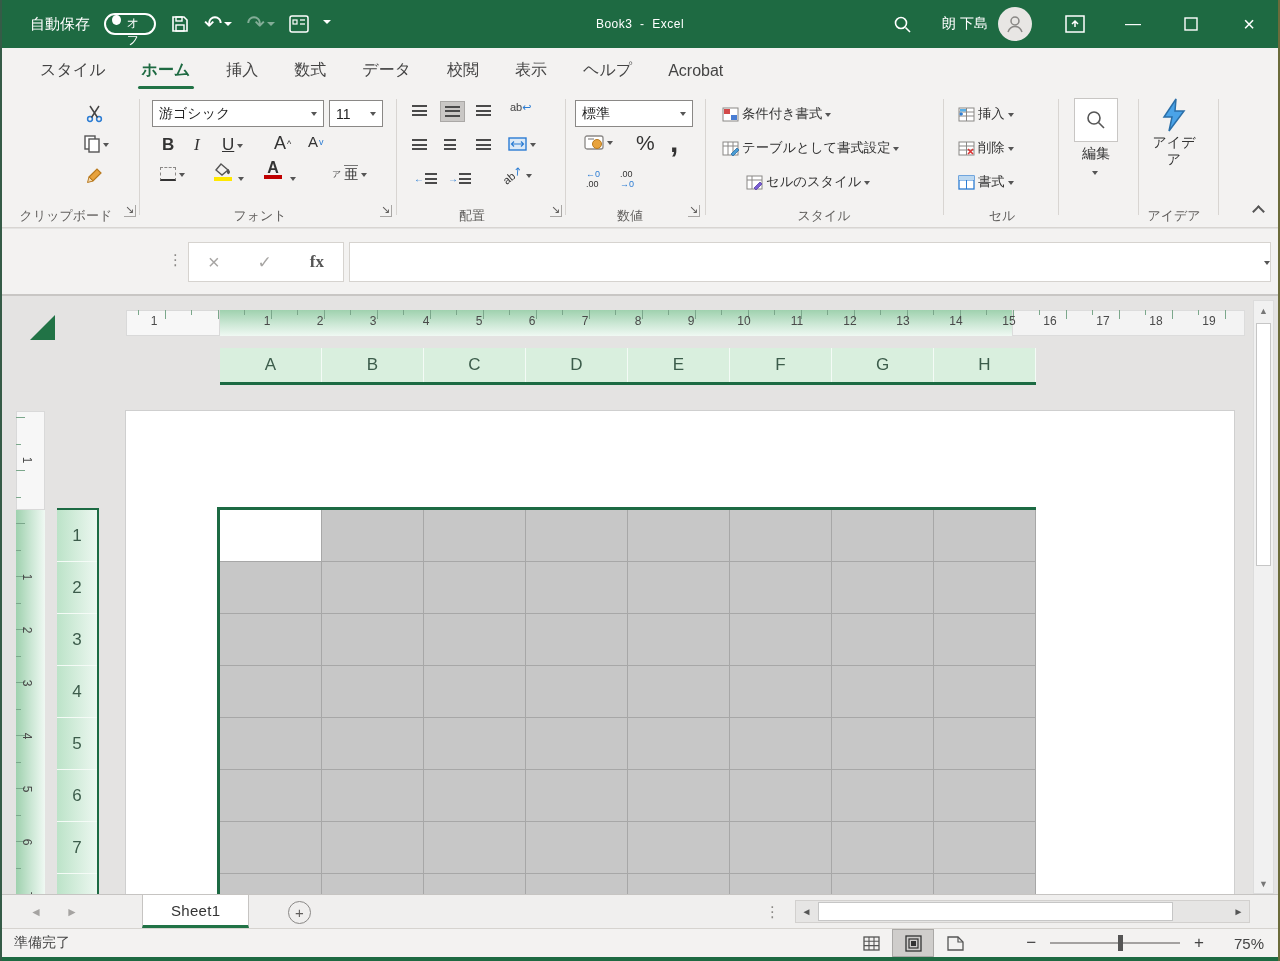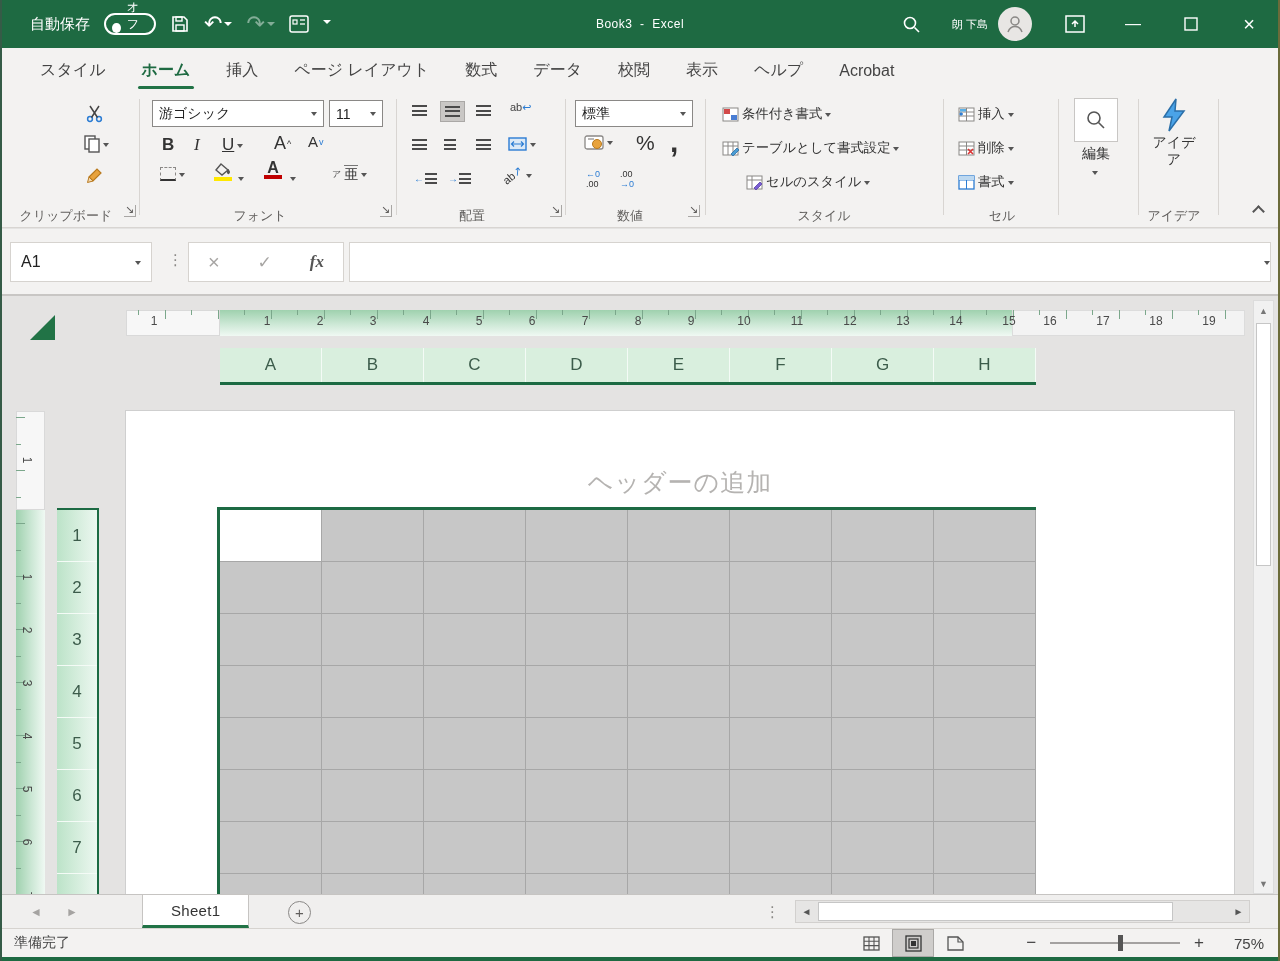--- a/index.html
+++ b/index.html
@@ -6,31 +6,31 @@
   html,body { background:#888; }
   body { font-family:"Liberation Sans","DejaVu Sans",sans-serif; }
   #app { position:relative; width:1280px; height:961px; background:#e4e3e2; overflow:hidden;
          border-left:2px solid #355b47; border-right:2px solid #6b6b3a; }
 
   
   .titlebar { position:absolute; left:0; top:0; width:100%; height:48px; background:#1e6a42; color:#fff;
               display:flex; align-items:center; }
   .tb-left { display:flex; align-items:center; gap:14px; padding-left:28px; }
   .autosave-label { font-size:15px; }
-  .toggle-pill { width:52px; height:22px; border:2px solid #fff; border-radius:11px; display:flex; align-items:flex-end; gap:6px; padding:0 6px; cursor:pointer; }
+  .toggle-pill { width:52px; height:22px; border:2px solid #fff; border-radius:11px; display:flex; align-items:flex-start; gap:6px; padding:0 6px; cursor:pointer; }
   .toggle-dot { width:10px; height:10px; background:#fff; border-radius:50%; }
   .toggle-pill span { font-size:12px; color:#fff; }
   .tb-btn { background:none; border:none; color:#fff; font-size:17px; display:flex; align-items:center; gap:2px; cursor:pointer; }
   .tb-btn.dim { opacity:.45; }
   .dd { width:0; height:0; border:4px solid transparent; border-top:4px solid currentColor; margin-top:4px; display:inline-block; }
   .dd.white { border-top-color:#fff; }
   .tb-title { position:absolute; left:50%; transform:translateX(-50%); font-size:12px; letter-spacing:.5px; white-space:nowrap; }
   .tb-right { position:absolute; right:0; top:0; height:48px; display:flex; align-items:center; gap:0; }
   .tb-right > * { height:48px; display:flex; align-items:center; justify-content:center; }
-  .user-name { font-size:11px; padding:17px 10px; }
+  .user-name { font-size:14px; padding:17px 10px; }
   .avatar { width:34px; height:34px; border-radius:50%; background:#e8e6e4; margin-right:14px; align-self:center; display:flex; align-items:center; justify-content:center; }
   .winbtn { width:58px; font-size:16px; background:none; border:none; color:#fff; cursor:pointer; }
 
   
   .tabrow { position:absolute; left:0; top:48px; width:100%; height:45px; background:#f3f2f1; display:flex; align-items:center; }
   .tabs { display:flex; align-items:stretch; height:100%; padding-left:20px; }
   .tab { padding:0 18px; display:flex; align-items:center; font-size:16px; color:#444; cursor:pointer; position:relative; white-space:nowrap; }
   .tab.active { color:#1e6a42; font-weight:bold; }
   .tab.active::after { content:""; position:absolute; left:14px; right:14px; bottom:4px; height:3px; background:#217346; border-radius:2px; }
   .tabrow-actions { position:absolute; right:14px; top:7px; display:flex; gap:10px; }
@@ -188,21 +188,20 @@
           <span>×</span>
         </button>
     </div>
   </div>
 
   <div class="tabrow">
     <div class="tabs" id="ribbon-tabs">
         <div class="tab">スタイル</div>
         <div class="tab active">ホーム</div>
         <div class="tab">挿入</div>
-        <div class="tab">ページ レイアウト</div>
         <div class="tab">数式</div>
         <div class="tab">データ</div>
         <div class="tab">校閲</div>
         <div class="tab">表示</div>
         <div class="tab">ヘルプ</div>
         <div class="tab">Acrobat</div>
       </div>
   </div>
 
   <div class="ribbon">
@@ -431,29 +430,25 @@
           <polygon points="17,1 5,19 13,19 10,33 25,13 16,13" fill="#4aa3e8" stroke="#2b6fa8" stroke-width="1.5"></polygon>
         </svg>
       <div style="font-size:14px;line-height:17px;color:#333;margin-top:2px;width:52px;word-break:break-all">アイデア</div>
     </div>
     <span class="grouplabel" style="left:1172px">アイデア</span>
     <div class="rdiv" style="left:1216px"></div>
     <span class="chevup" style="position:absolute;left:1252px;top:114px"></span>
   </div>
 
   <div class="fbar">
-    <div class="namebox">
-      <span>A1</span>
-        <i class="chev"></i>
-    </div>
     <span class="vdots" style="left:166px;top:22px">⋮</span>
     <div class="fxbtns">
       <span style="font-size:20px;cursor:pointer">×</span>
       <span style="cursor:pointer">✓</span>
-      <span style="font-style:italic;font-family:'Liberation Serif','DejaVu Serif',serif;color:#555;font-weight:bold;cursor:pointer">fx</span>
+      <span style="font-family:'Liberation Serif','DejaVu Serif',serif;color:#555;font-weight:bold;cursor:pointer">fx</span>
     </div>
     <div class="finput">
         <span></span>
       </div>
     <i class="chev fexpand"></i>
   </div>
 
   <div class="selall-tri"></div>
 
   <div class="hruler" id="hruler">
@@ -549,21 +544,20 @@
       <div class="vr-num" style="top: 159px;">1</div>
       <div class="vr-num" style="top: 212px;">2</div>
       <div class="vr-num" style="top: 265px;">3</div>
       <div class="vr-num" style="top: 318px;">4</div>
       <div class="vr-num" style="top: 371px;">5</div>
       <div class="vr-num" style="top: 424px;">6</div>
       <div class="vr-num" style="top: 477px;">7</div>
     </div>
 
   <div class="page"></div>
-  <div class="header-ph">ヘッダーの追加</div>
 
   <div class="colband" id="colband">
       <div class="colh">A</div>
       <div class="colh">B</div>
       <div class="colh">C</div>
       <div class="colh">D</div>
       <div class="colh">E</div>
       <div class="colh">F</div>
       <div class="colh">G</div>
       <div class="colh">H</div>

